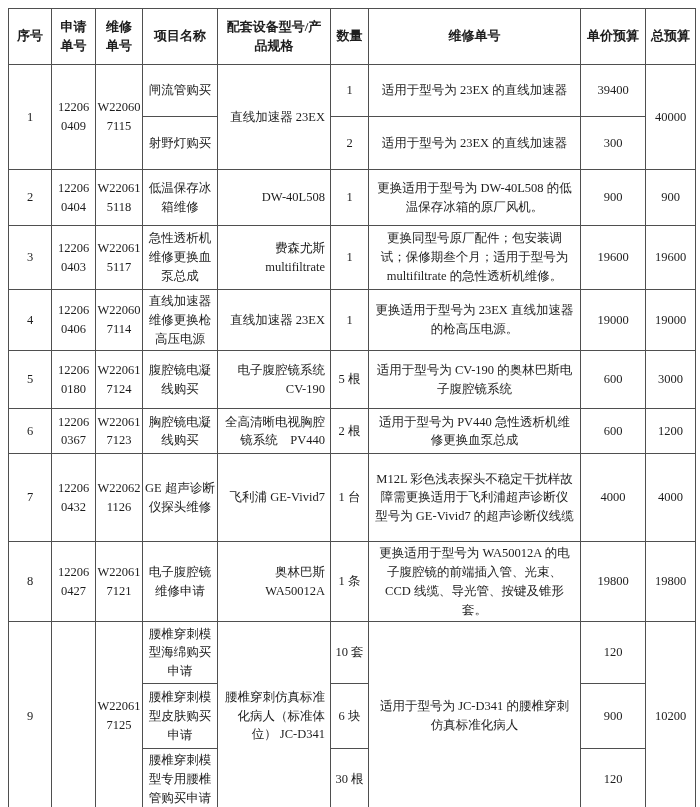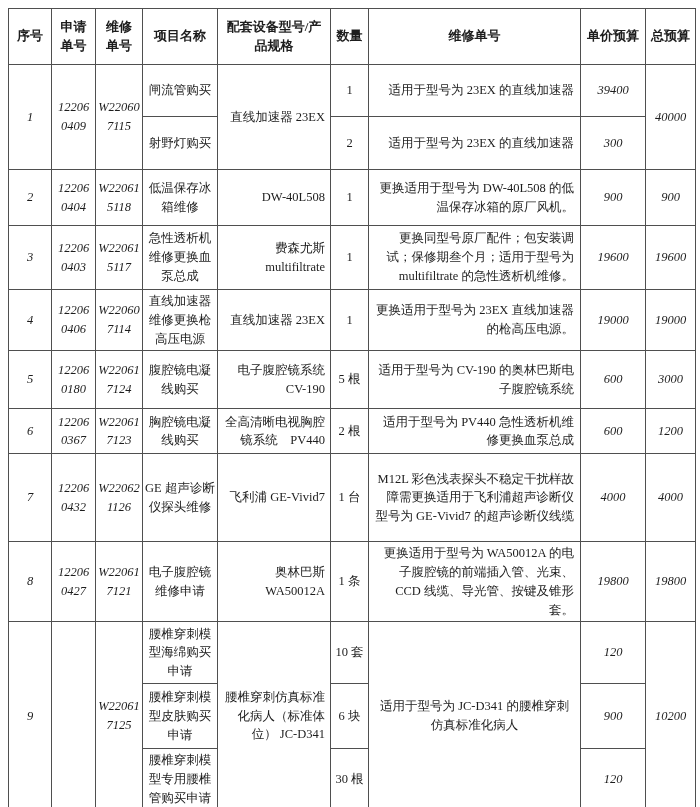--- a/index.html
+++ b/index.html
@@ -15,22 +15,22 @@
     padding:2px 3px;
     word-break:break-word;
     overflow:hidden;
   }
   th{font-size:13px;font-weight:bold;line-height:1.4;padding:2px 5px;}
   th.h-unit{padding:2px 6px;text-align:right;}
   tr.head{height:56px;}
   td.c-name{padding:2px 2px;}
   td.c-device{padding:2px 5px;text-align:right;}
   td.c-qty{padding:2px 1px;}
-  td.c-num{padding:2px 1px;font-style:italic;}
-  td.c-req{text-align:right;padding:2px 6px;}
+  td.c-num{padding:2px 1px;}
+  td.c-req{text-align:center;padding:2px 6px;}
   td.c-req-center{text-align:center;}
 </style>
 </head>
 <body>
 
 <div class="sheet">
   <table>
     <colgroup>
       <col style="width:43px">
       <col style="width:44px">

